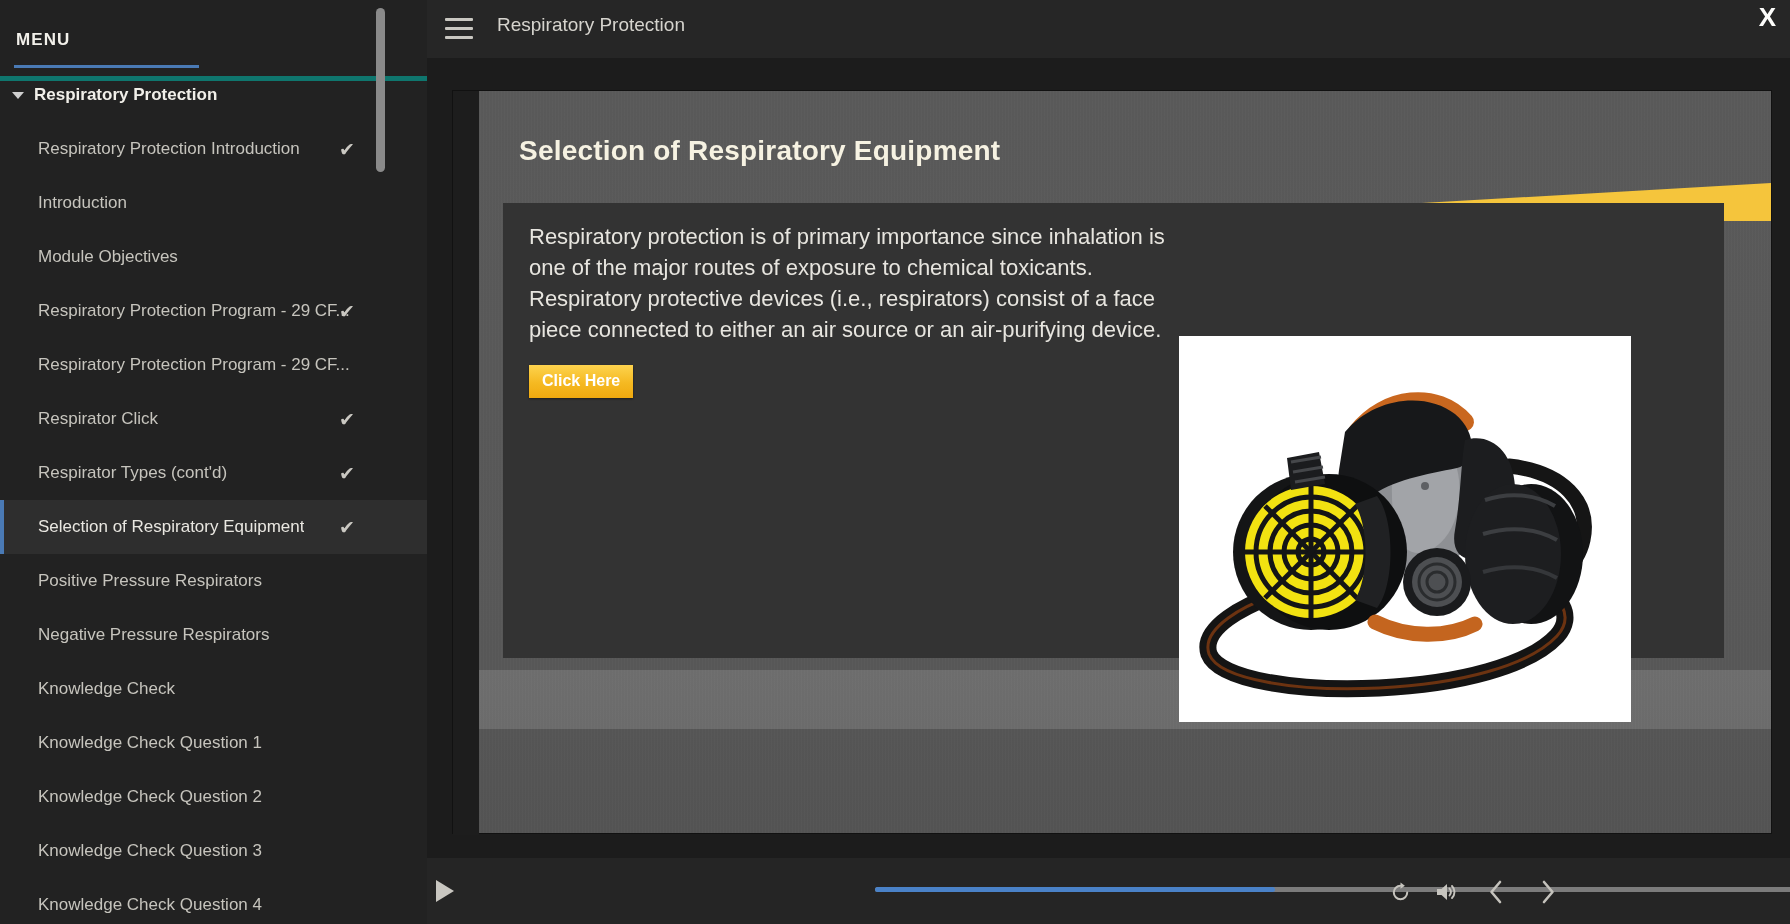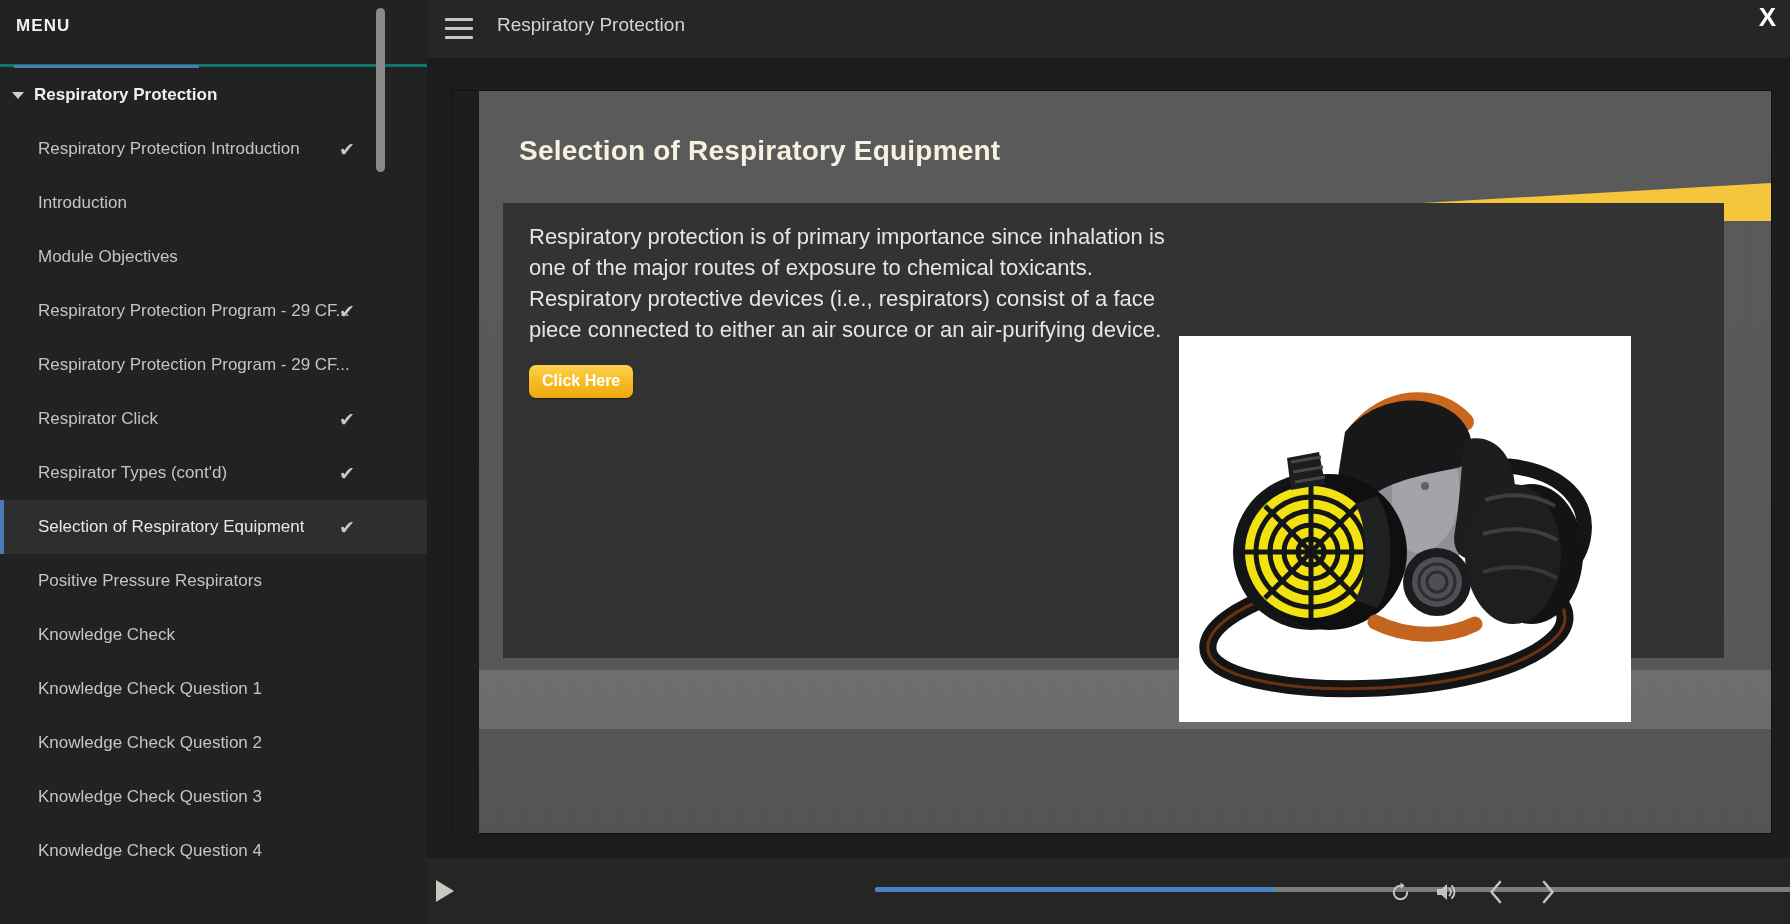--- a/index.html
+++ b/index.html
@@ -10,22 +10,22 @@
     overflow:hidden;
   }
   #app { position:relative; width:1790px; height:924px; background:#1c1c1c; }
 
   
   #sidebar {
     position:absolute; left:0; top:0; width:427px; height:924px;
     background:#222222;
   }
   #menu-header {
-    position:absolute; left:0; top:0; width:427px; height:67px;
-    border-bottom:3px solid #0f766e;
+    position:absolute; left:0; top:14px; width:427px; height:67px;
+    border-bottom:5px solid #0f766e;
   }
   #menu-label {
     position:absolute; left:16px; top:16px;
     font-size:17px; font-weight:bold; letter-spacing:1.1px;
     color:#f2f0ea;
   }
   #menu-underline {
     position:absolute; left:14px; top:65px; width:185px; height:3px;
     background:#4a7ab5;
   }
@@ -129,21 +129,21 @@
   #cta-row {
     margin-top:20px; display:flex; align-items:center; gap:14px;
   }
   #cta-label {
     font-size:21px; font-weight:bold; color:#f2f0ea; white-space:nowrap;
   }
   #click-here {
     display:inline-block; padding:7px 13px 8px 13px;
     background:linear-gradient(180deg,#fdd34e 0%, #f5b921 55%, #f0a90f 100%);
     color:#ffffff; font-size:16px; font-weight:bold;
-    border-radius:7px; white-space:nowrap;
+    border-radius:0; white-space:nowrap;
     box-shadow:0 1px 2px rgba(0,0,0,0.45);
   }
   #image-frame {
     position:absolute; left:676px; top:133px; width:452px; height:386px;
     background:#ffffff; overflow:hidden;
   }
   #resp-img { position:absolute; left:0; top:0; width:452px; height:386px; }
 
   
   #player {
@@ -219,20 +219,23 @@
           <div class="nav-item">
             <span class="nav-label">Respirator Types (cont'd)</span>
             <span class="nav-check">✔</span>
           </div>
           <div class="nav-item active">
             <span class="nav-label">Selection of Respiratory Equipment</span>
             <span class="nav-check">✔</span>
           </div>
           <div class="nav-item">
             <span class="nav-label">Positive Pressure Respirators</span>
+          </div>
+          <div class="nav-item">
+            <span class="nav-label">Negative Pressure Respirators</span>
           </div>
           <div class="nav-item">
             <span class="nav-label">Knowledge Check</span>
           </div>
           <div class="nav-item">
             <span class="nav-label">Knowledge Check Question 1</span>
           </div>
           <div class="nav-item">
             <span class="nav-label">Knowledge Check Question 2</span>
           </div>

